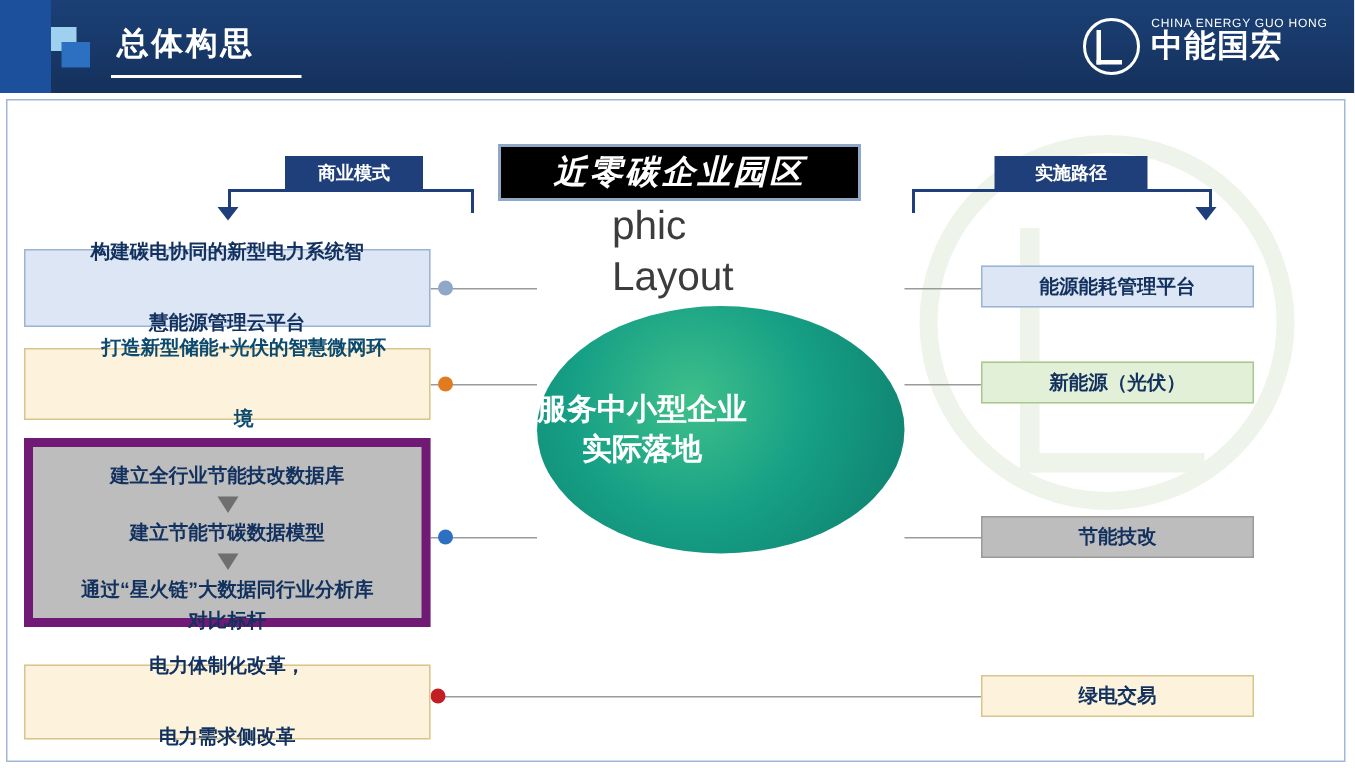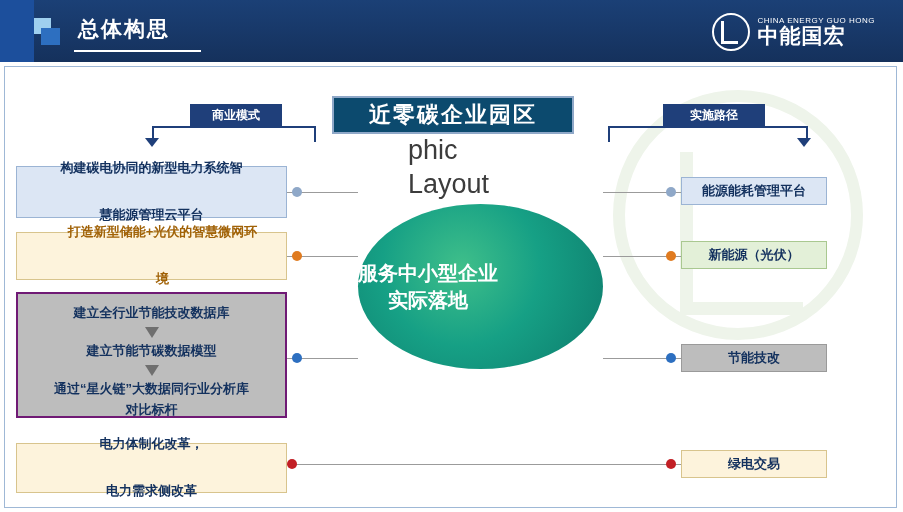--- a/index.html
+++ b/index.html
@@ -56,24 +56,23 @@
     letter-spacing: 2px;
   }
   .header-underline {
     position: absolute;
     left: 74px; top: 50px;
     width: 127px; height: 2px;
     background: #ffffff;
   }
   .logo {
     position: absolute;
-    right: 28px; top: 12px;
+    right: 18px; top: 12px;
     height: 40px;
     display: flex;
-    align-items: center;
     gap: 8px;
   }
   .logo-mark {
     width: 34px; height: 34px;
     border-radius: 50%;
     border: 2.5px solid #ffffff;
     position: relative;
   }
   .logo-mark::after {
     content: "";
@@ -123,30 +122,31 @@
     width: 110px; height: 150px;
     border-left: 13px solid #eef4ea;
     border-bottom: 13px solid #eef4ea;
   }
 
   
   .center-title {
     position: absolute;
     left: 332px; top: 96px;
     width: 242px; height: 38px;
-    background: #0c4a6e;
+    background: #000000;
     border: 2px solid #8fa8c8;
     box-sizing: border-box;
     display: flex;
     align-items: center;
     justify-content: center;
     color: #ffffff;
     font-size: 22px;
     font-weight: bold;
     letter-spacing: 2px;
+    font-style: italic;
   }
 
   
   .tag {
     position: absolute;
     height: 22px;
     background: #1f3f7a;
     color: #ffffff;
     font-size: 12px;
     font-weight: bold;
@@ -219,25 +219,25 @@
     padding: 4px 8px;
     line-height: 1.45;
     gap: 28px;
   }
   .box-l1 {
     left: 16px; top: 166px; width: 271px; height: 52px;
     background: #dce6f4; border: 1px solid #9bb4d4; color: #13315e;
   }
   .box-l2 {
     left: 16px; top: 232px; width: 271px; height: 48px;
-    background: #fdf3dc; border: 1px solid #d8c48d; color: #a16207; padding-left: 30px;
+    background: #fdf3dc; border: 1px solid #d8c48d; color: #0c4a6e; padding-left: 30px;
   }
   .box-l3 {
     left: 16px; top: 292px; width: 271px; height: 126px;
-    background: #bdbdbd; border: 2px solid #701a75; color: #13315e;
+    background: #bdbdbd; border: 6px solid #701a75; color: #13315e;
     justify-content: flex-start; padding-top: 10px; gap: 2px;
   }
   .box-l3 .sub { font-size: 13px; font-weight: bold; }
   .down-arrow {
     width: 0; height: 0;
     border-left: 7px solid transparent;
     border-right: 7px solid transparent;
     border-top: 11px solid #6f6f6f;
     margin: 2px 0;
   }
@@ -251,22 +251,22 @@
     position: absolute;
     box-sizing: border-box;
     display: flex;
     align-items: center;
     justify-content: center;
     text-align: center;
     font-size: 13px;
     font-weight: bold;
     color: #13315e;
     height: 28px;
-    width: 146px;
-    left: 681px;
+    width: 182px;
+    left: 654px;
   }
   .box-r1 { top: 177px; background: #dce6f4; border: 1px solid #9bb4d4; }
   .box-r2 { top: 241px; background: #e3f0d8; border: 1px solid #a9c890; }
   .box-r3 { top: 344px; background: #bdbdbd; border: 1px solid #9a9a9a; }
   .box-r4 { top: 450px; background: #fdf3dc; border: 1px solid #d8c48d; }
 
   
   .conn {
     position: absolute;
     height: 1px;

